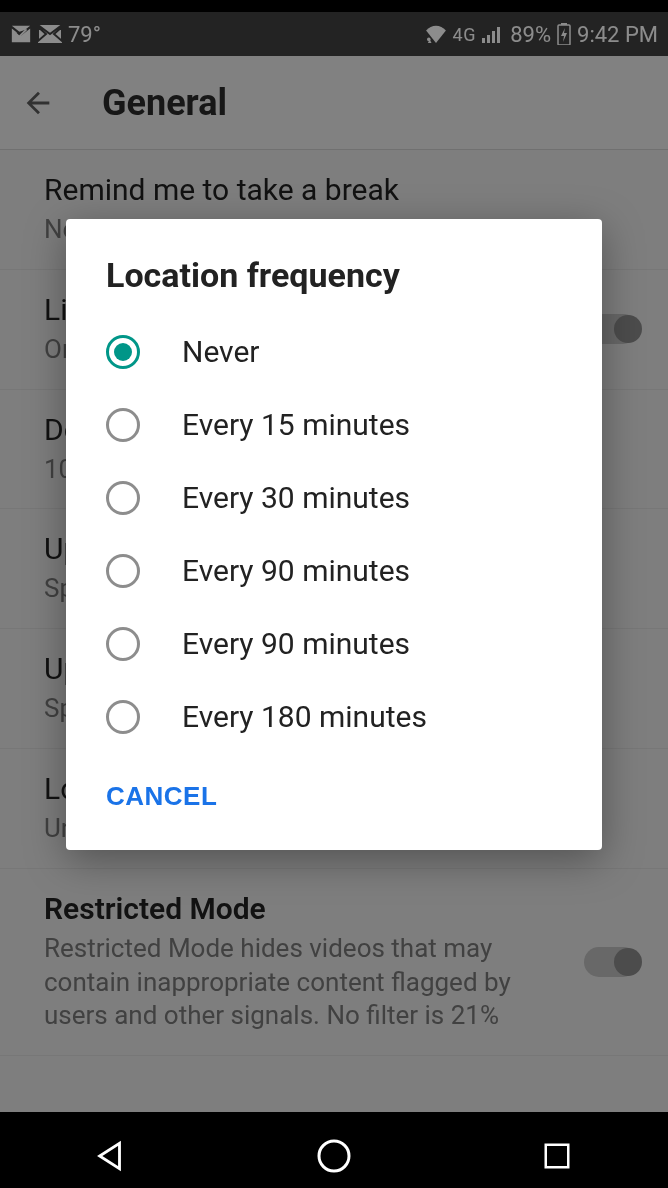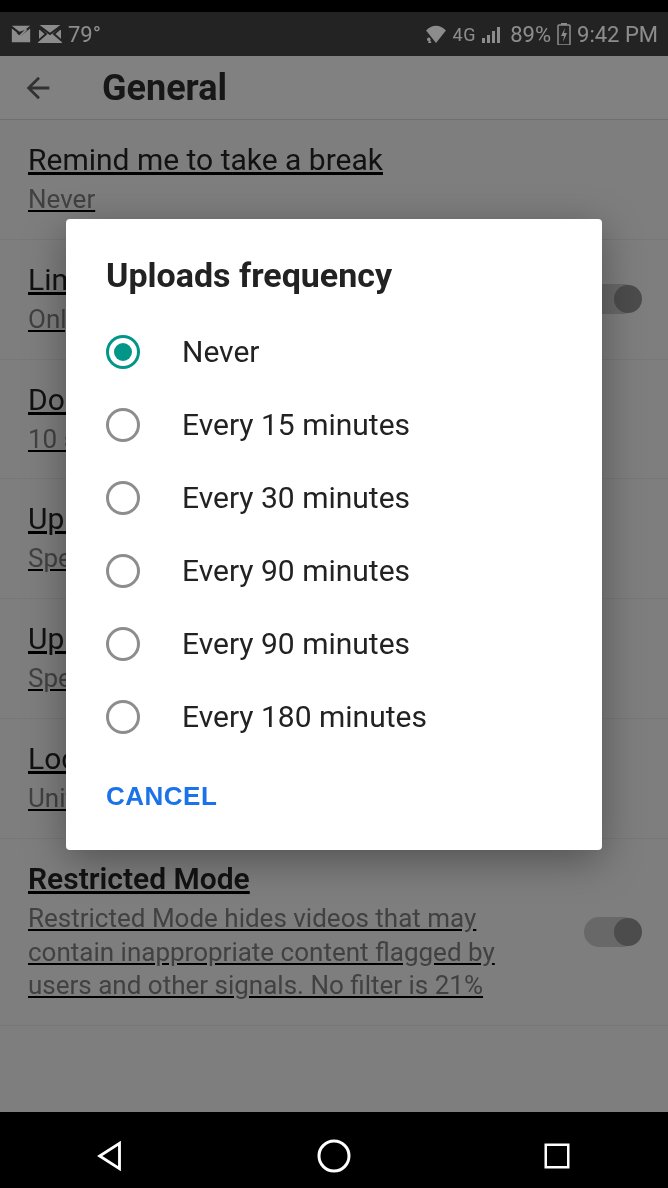--- a/index.html
+++ b/index.html
@@ -5,27 +5,27 @@
   * { box-sizing: border-box; margin: 0; padding: 0; }
   html, body { width: 668px; height: 1188px; overflow: hidden; font-family: Roboto, Arial, sans-serif; background: #000; }
   .screen { width: 668px; height: 1188px; position: relative; background: #e5e5e5; margin-top: 12px; }
 
   
   .statusbar { height: 44px; background: #404040; color: #fff; display: flex; align-items: center; justify-content: space-between; padding: 0 10px; font-size: 22px; }
   .status-left, .status-right { display: flex; align-items: center; gap: 6px; }
   .status-right span, .status-left span { display: inline-flex; align-items: center; }
 
   
-  .appheader { height: 64px; background: #ececec; display: flex; align-items: center; padding: 0 18px; border-bottom: 1px solid #ccc; }
+  .appheader { height: 94px; background: #ececec; display: flex; align-items: center; padding: 0 18px; border-bottom: 1px solid #ccc; }
   .back-arrow { width: 40px; height: 40px; display: flex; align-items: center; justify-content: center; }
   .appheader-title { font-size: 36px; font-weight: 700; color: #2b2b2b; margin-left: 44px; }
 
   
   .settings-list { }
-  .setting-item { padding: 22px 28px; border-bottom: 1px solid #d9d9d9; position: relative; text-decoration: underline; }
+  .setting-item { padding: 22px 44px; border-bottom: 1px solid #d9d9d9; position: relative; }
   .setting-title { font-size: 30px; color: #222; margin-bottom: 6px; }
   .setting-title.bold { font-weight: 600; }
   .setting-sub { font-size: 26px; color: #777; line-height: 1.3; max-width: 480px; }
   .switch { position: absolute; right: 30px; top: 50%; transform: translateY(-50%); width: 54px; height: 30px; border-radius: 15px; background: #bdbdbd; }
   .switch::after { content: ""; position: absolute; width: 28px; height: 28px; border-radius: 50%; background: #8a8a8a; right: -4px; top: 1px; }
 
   
   .scrim { position: absolute; inset: 0; background: rgba(0,0,0,0.45); }
 
   
@@ -134,21 +134,21 @@
       <div class="setting-item">
         <div class="setting-title bold">Restricted Mode</div>
         <div class="setting-sub">Restricted Mode hides videos that may contain inappropriate content flagged by users and other signals. No filter is 21%</div>
         <div class="switch"></div>
       </div>
     </div>
 
   <div class="scrim"></div>
 
   <div class="dialog">
-    <div class="dialog-title">Uploads frequency</div>
+    <div class="dialog-title">Location frequency</div>
     <div id="radio-list">
         <div class="radio-item">
           <div class="radio-outer selected">
             <div class="radio-inner"></div>
           </div>
           <div class="radio-label">Never</div>
         </div>
         <div class="radio-item">
           <div class="radio-outer"></div>
           <div class="radio-label">Every 15 minutes</div>

